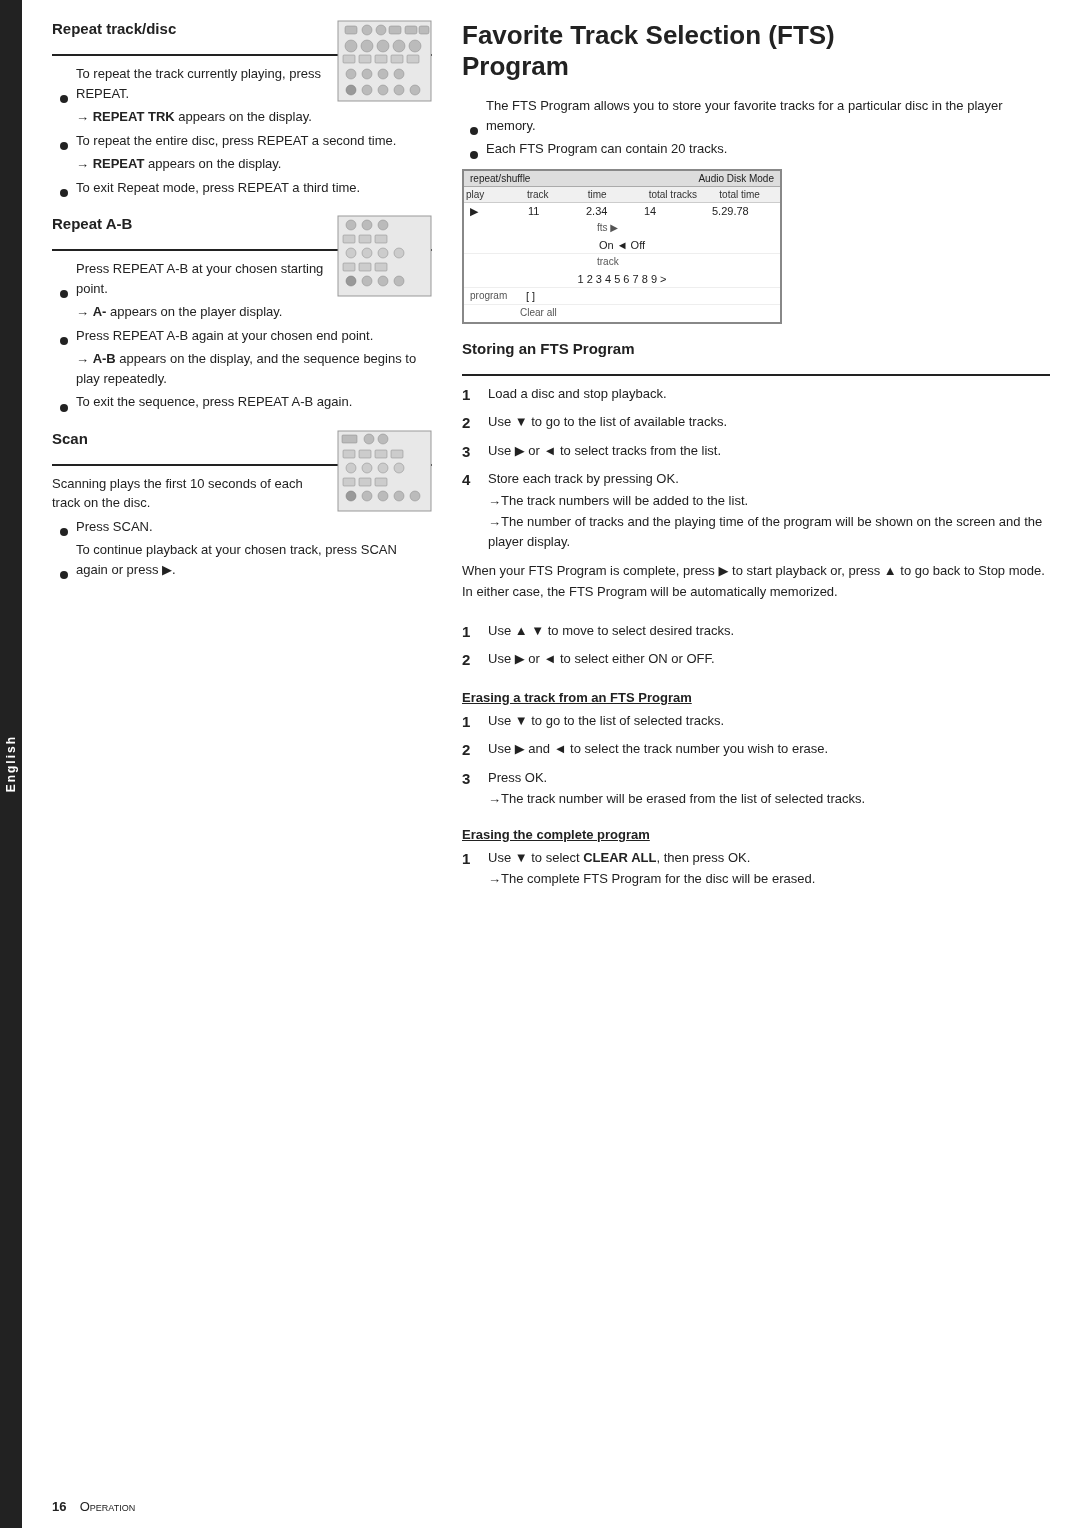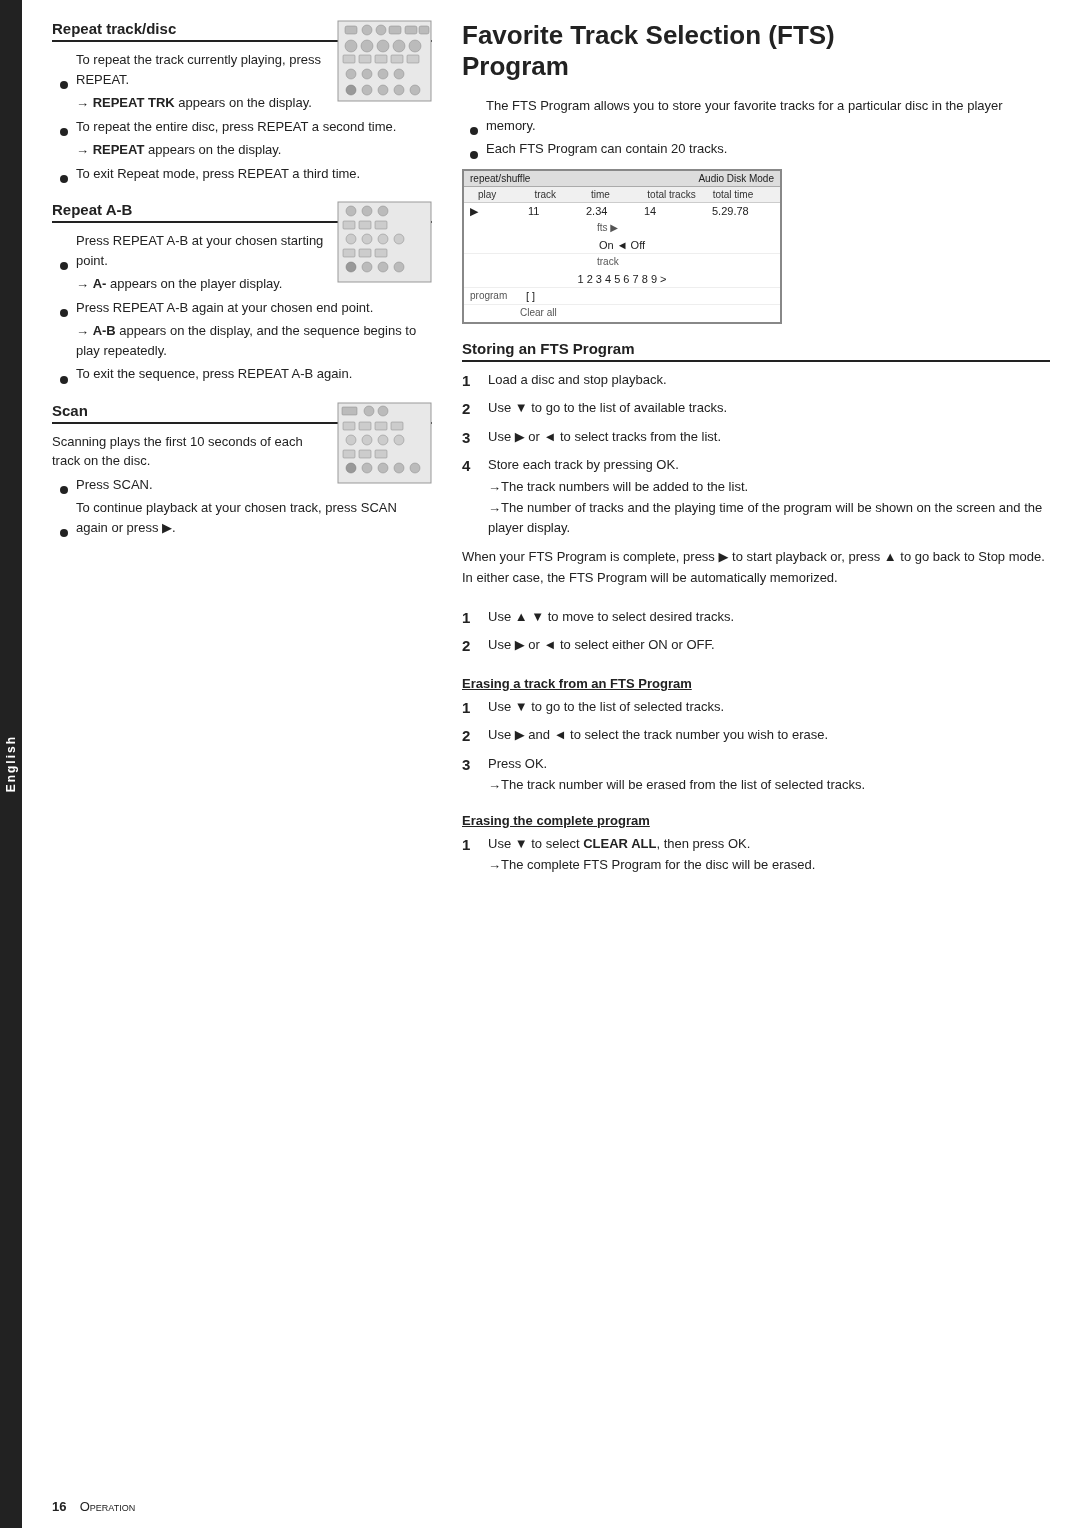--- a/index.html
+++ b/index.html
@@ -51,21 +51,21 @@
     
     .right-col {
       flex: 1;
     }
 
     
     .section-title {
       font-size: 15px;
       font-weight: bold;
       border-bottom: 2px solid #222;
-      padding-bottom: 3px;
+      padding-bottom: 17px;
       margin-bottom: 8px;
     }
 
     .section-block {
       margin-bottom: 18px;
     }
 
     
     .bullet-item {
       display: flex;
@@ -133,21 +133,21 @@
     .fts-screen .fts-header {
       display: flex;
       justify-content: space-between;
       background: #ddd;
       padding: 2px 6px;
       font-size: 10px;
       border-bottom: 1px solid #aaa;
     }
     .fts-screen .fts-col-headers {
       display: flex;
-      padding: 2px 14px;
+      padding: 2px 2px;
       border-bottom: 1px solid #ccc;
       background: #f0f0f0;
       gap: 12px;
     }
     .fts-screen .fts-col-headers .h1 { width: 50px; font-size: 10px; color: #333; }
     .fts-screen .fts-col-headers .h2 { width: 50px; font-size: 10px; color: #333; }
     .fts-screen .fts-col-headers .h3 { width: 50px; font-size: 10px; color: #333; }
     .fts-screen .fts-col-headers .h4 { width: 60px; font-size: 10px; color: #333; }
     .fts-screen .fts-col-headers .h5 { width: 60px; font-size: 10px; color: #333; }
 

